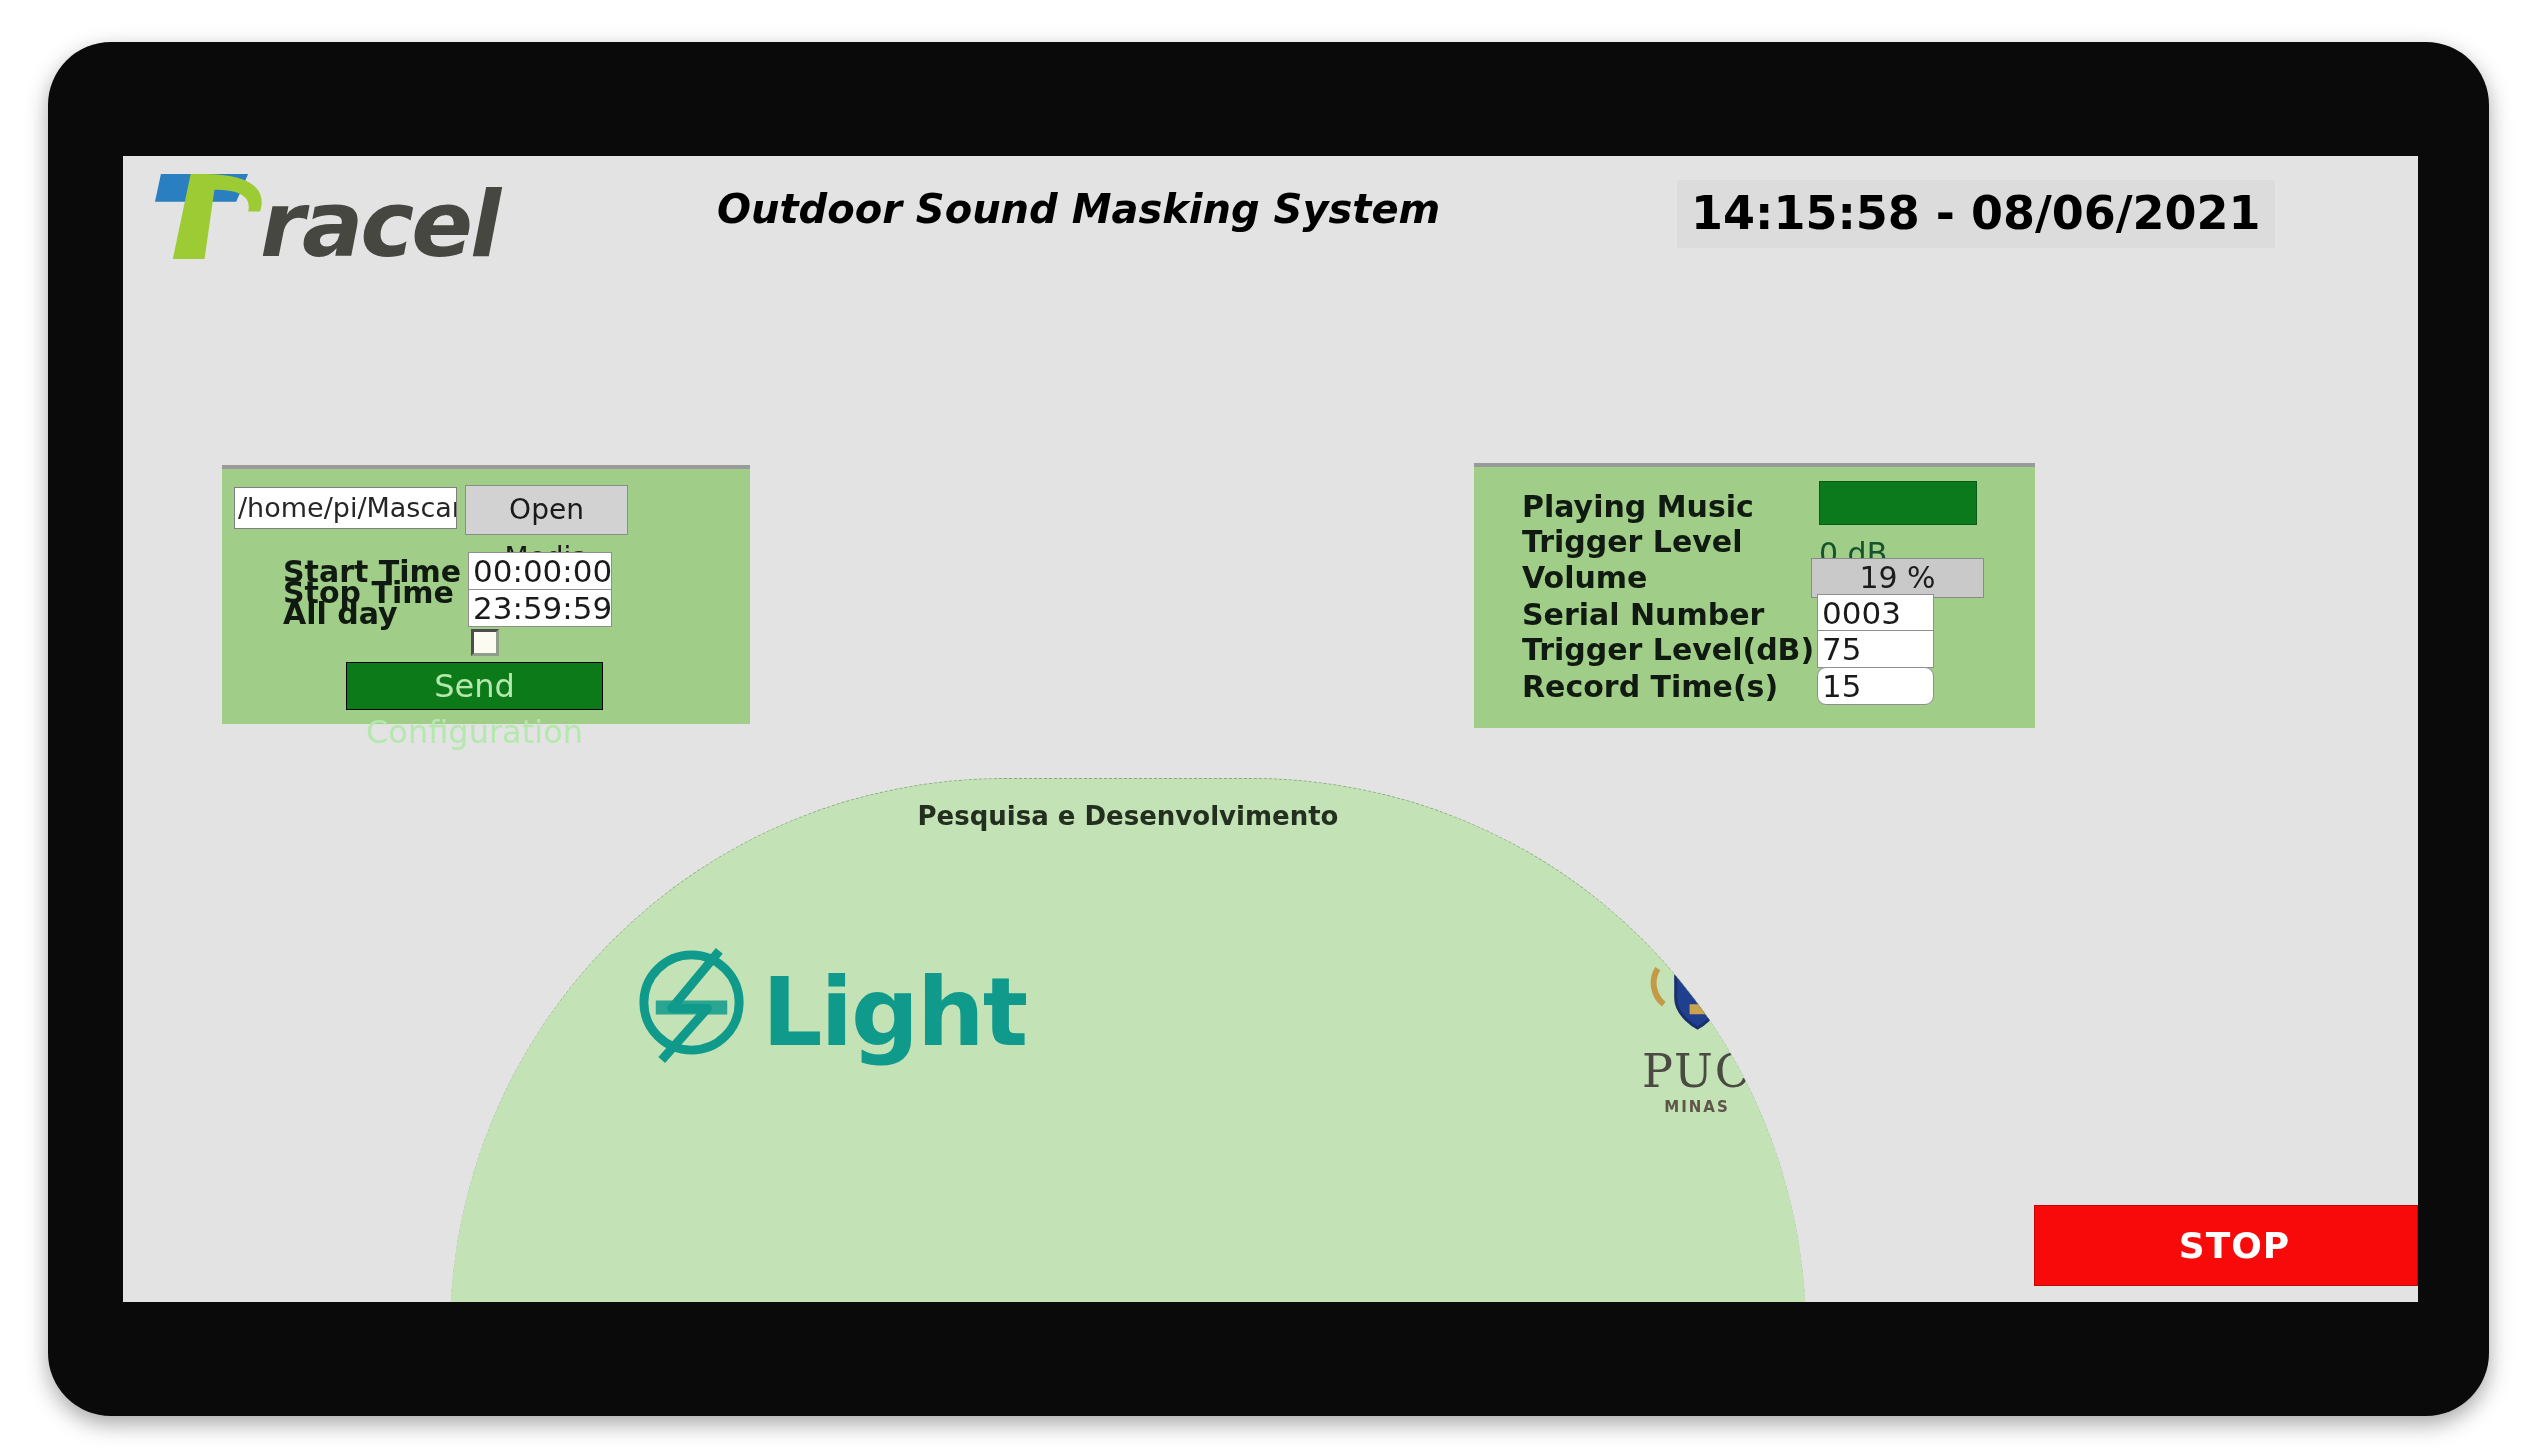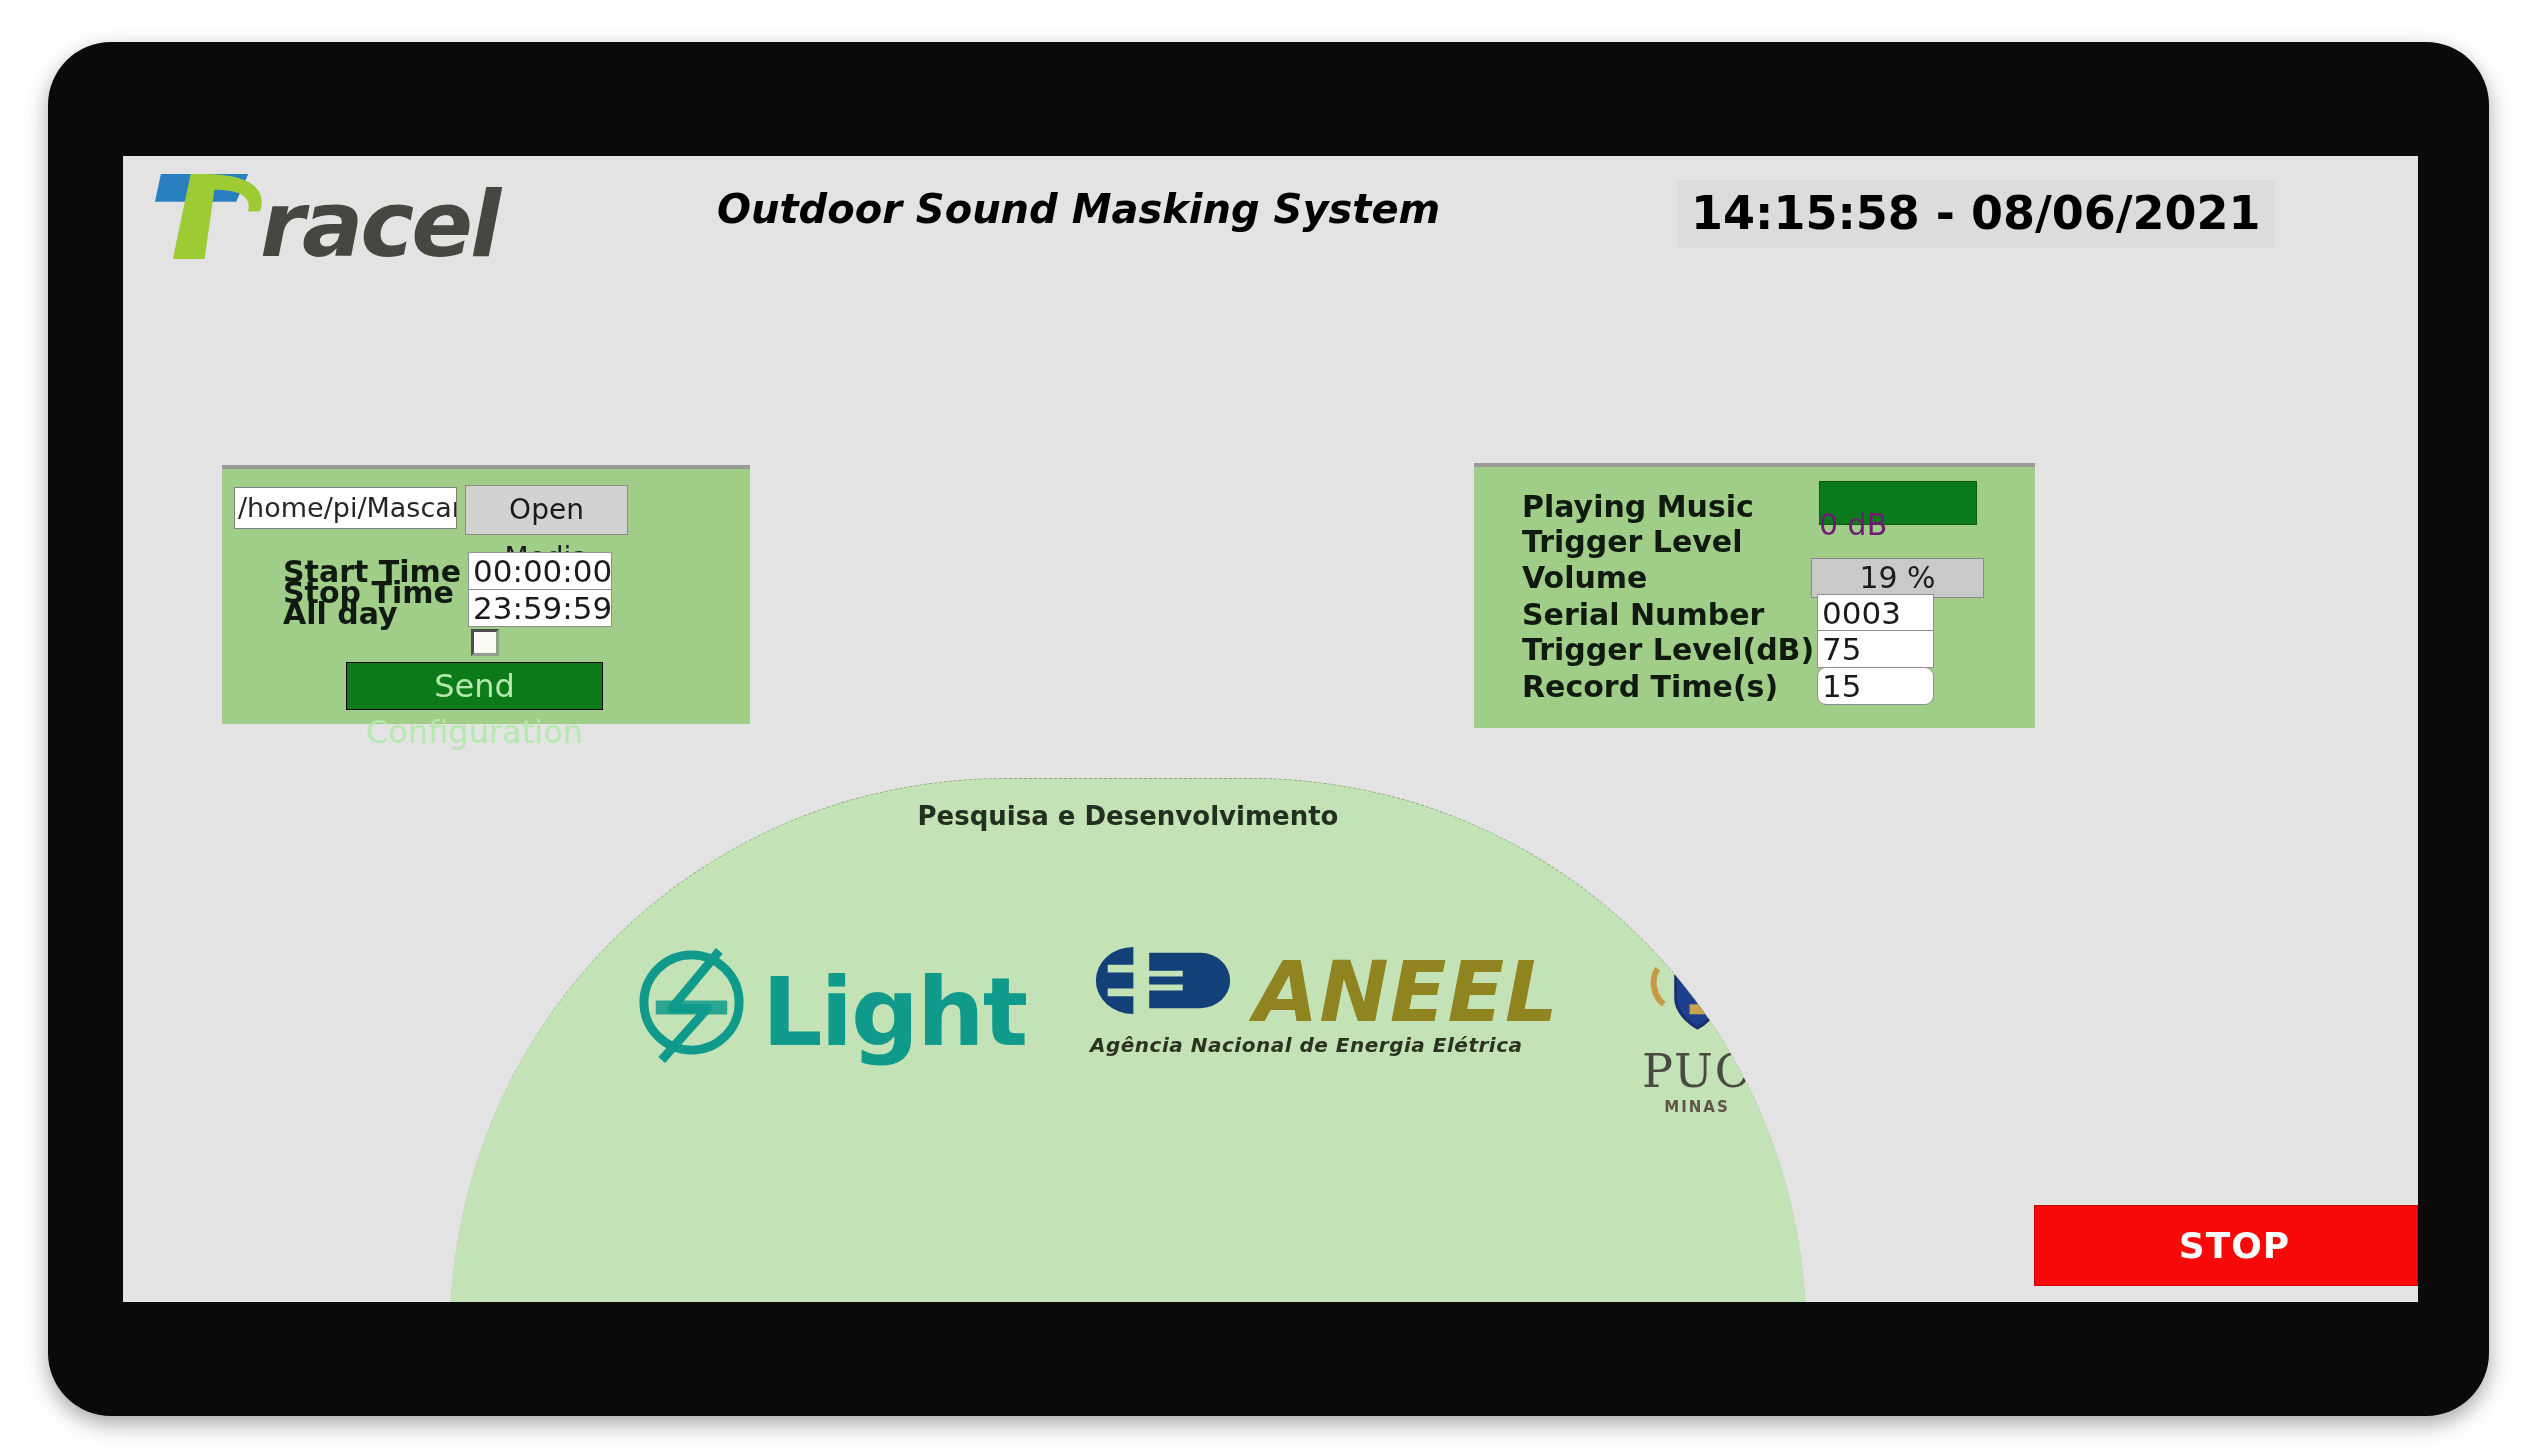--- a/index.html
+++ b/index.html
@@ -135,22 +135,22 @@
   .r0 { top: 22px; text-align: right; } .r1 { top: 57px; } .r2 { top: 93px; }
   .r3 { top: 130px; } .r4 { top: 165px; } .r5 { top: 202px; }
 
   .play-indicator {
     position: absolute; left: 345px; top: 14px;
     width: 158px; height: 44px;
     background: #0a7a1c;
     border: 1px solid #0b5a16;
   }
   .trig-value {
-    position: absolute; left: 345px; top: 40px;
-    font-size: 30px; color: #701a75;
+    position: absolute; left: 345px; top: 69px;
+    font-size: 30px; color: #14532d;
     white-space: nowrap;
     font-family: "DejaVu Sans", sans-serif;
   }
   .volume-box {
     position: absolute; left: 337px; top: 91px;
     width: 173px; height: 40px;
     background: #c9c9c9;
     border: 1px solid #8a8a8a;
     font-size: 30px; color: #1c1c1c;
     text-align: center; line-height: 38px;
@@ -310,28 +310,20 @@
 
       <div class="logo-light">
         <svg width="129" height="129" viewBox="0 0 130 130">
           <circle cx="64" cy="64" r="48" fill="none" stroke="#0f9a8b" stroke-width="9"></circle>
           <path d="M92 12 L44 70 L80 70 L34 122" fill="none" stroke="#0f9a8b" stroke-width="9" stroke-linejoin="round"></path>
           <path d="M28 62 L100 62 L100 76 L28 76 Z" fill="#0f9a8b" opacity="0.85"></path>
         </svg>
         <div class="light-word">Light</div>
       </div>
 
-      <div class="logo-aneel">
-        <svg width="158" height="84" viewBox="0 0 160 85">
-          <path d="M50 8 A38 34 0 1 0 50 76 L50 58 L24 58 L24 50 L50 50 L50 34 L24 34 L24 26 L50 26 Z" fill="#14407a"></path>
-          <path d="M66 14 L118 14 A30 28 0 0 1 118 70 L66 70 L66 52 L100 52 L100 46 L66 46 L66 38 L100 38 L100 32 L66 32 Z" fill="#14407a"></path>
-        </svg>
-        <div class="aneel-word">ANEEL</div>
-        <div class="aneel-sub">Agência Nacional de Energia Elétrica</div>
-      </div>
 
       <div class="logo-puc">
         <svg width="119" height="127" viewBox="0 0 120 128">
           <path d="M60 4 C66 4 70 9 70 15 C70 20 66 23 60 23 C54 23 50 20 50 15 C50 9 54 4 60 4 Z" fill="#b08a3e"></path>
           <path d="M46 24 L74 24 L71 32 L49 32 Z" fill="#c49a47"></path>
           <path d="M43 33 L77 33 L74 42 L46 42 Z" fill="#c49a47"></path>
           <path d="M40 43 L80 43 L77 52 L43 52 Z" fill="#c49a47"></path>
           <path d="M28 36 L52 66 M92 36 L68 66" stroke="#b08a3e" stroke-width="6"></path>
           <circle cx="26" cy="34" r="8" fill="#cfa75a"></circle>
           <circle cx="94" cy="34" r="8" fill="#cfa75a"></circle>

